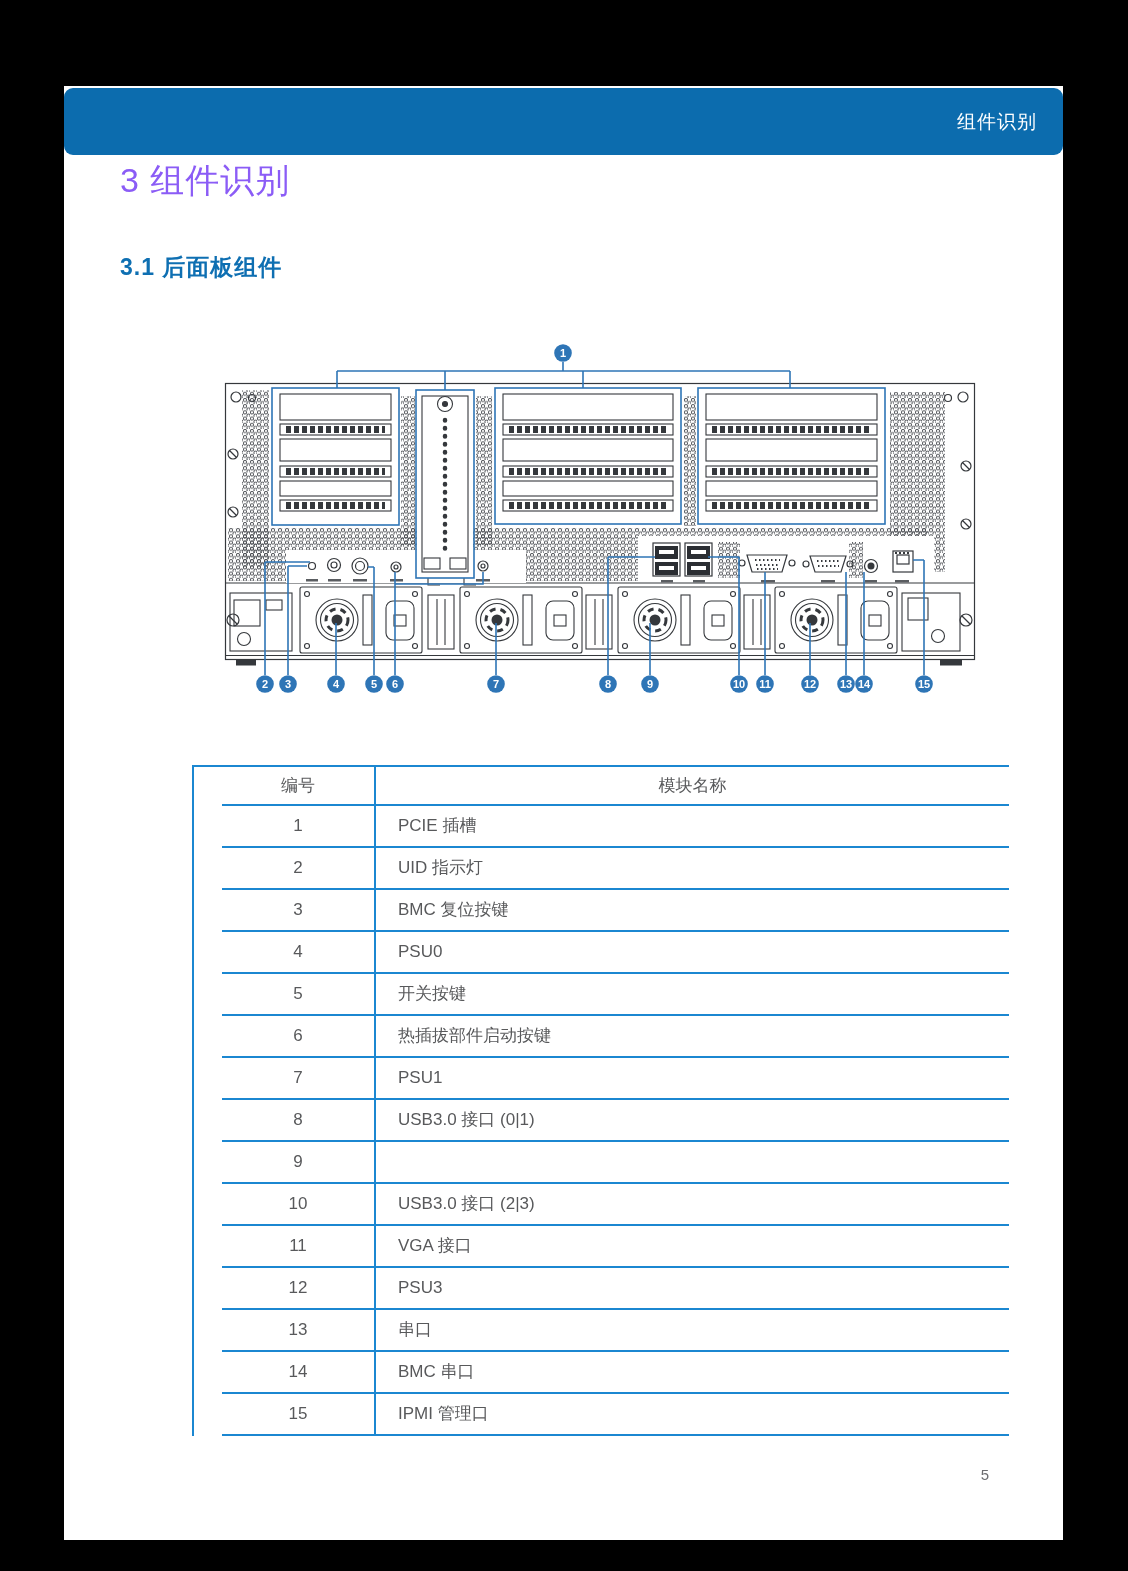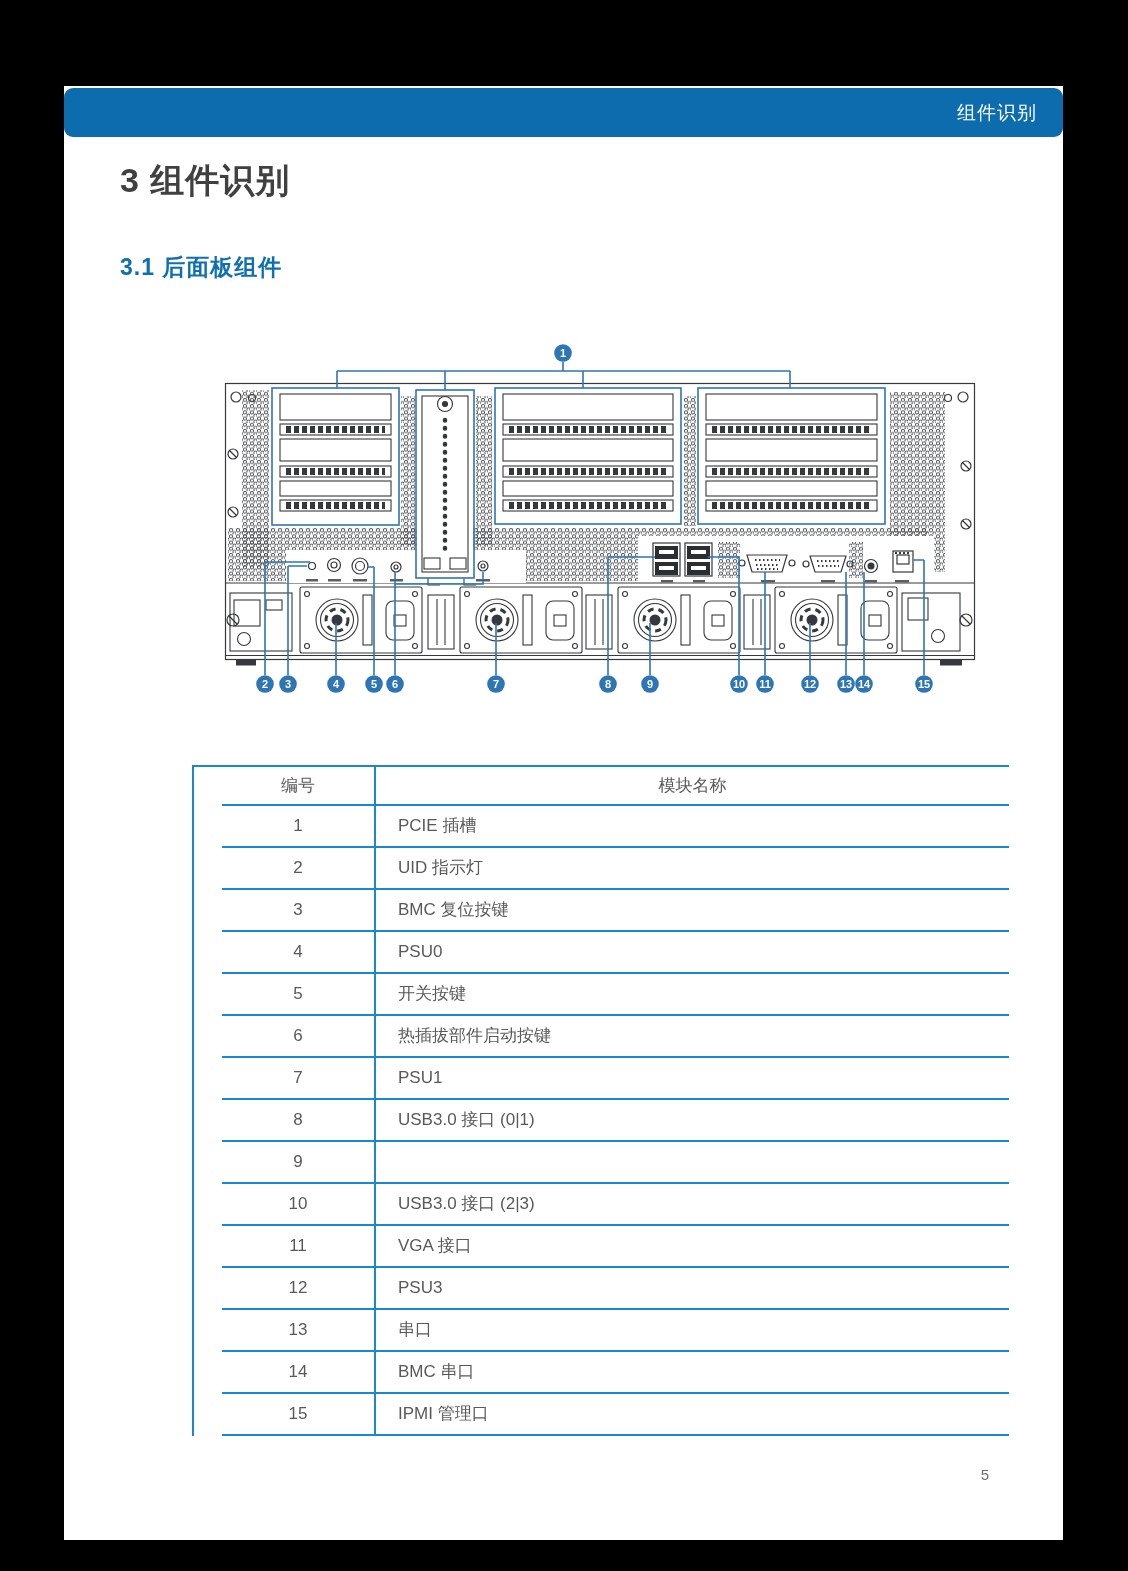--- a/index.html
+++ b/index.html
@@ -5,30 +5,30 @@
   html,body{margin:0;padding:0;}
   body{
     width:1128px;height:1571px;position:relative;background:#000;
     font-family:"Liberation Sans","DejaVu Sans",sans-serif;overflow:hidden;
   }
   .page{
     position:absolute;left:64px;top:86px;width:999px;height:1454px;
     background:#ffffff;
   }
   .header-bar{
-    position:absolute;left:0;top:2px;width:999px;height:49px;
+    position:absolute;left:0;top:2px;width:999px;height:67px;
     background:#0C6CAE;border-radius:9px;
     display:flex;align-items:center;justify-content:flex-end;
   }
   .header-bar .bar-title{
     color:#ffffff;font-size:19px;padding-right:26px;letter-spacing:1px;
   }
   .h1{
     position:absolute;left:56px;top:72px;
-    color:#404040;font-size:34px;font-weight:bold;letter-spacing:1px;
+    color:#8b5cf6;font-size:34px;font-weight:normal;letter-spacing:1px;
   }
   .h2{
     position:absolute;left:56px;top:166px;
     color:#0E6FB2;font-size:23px;font-weight:bold;letter-spacing:1px;
   }
   .figure{
     position:absolute;left:158px;top:250px;width:756px;height:368px;
   }
   .mod-table{
     position:absolute;left:128px;top:679px;width:815px;

